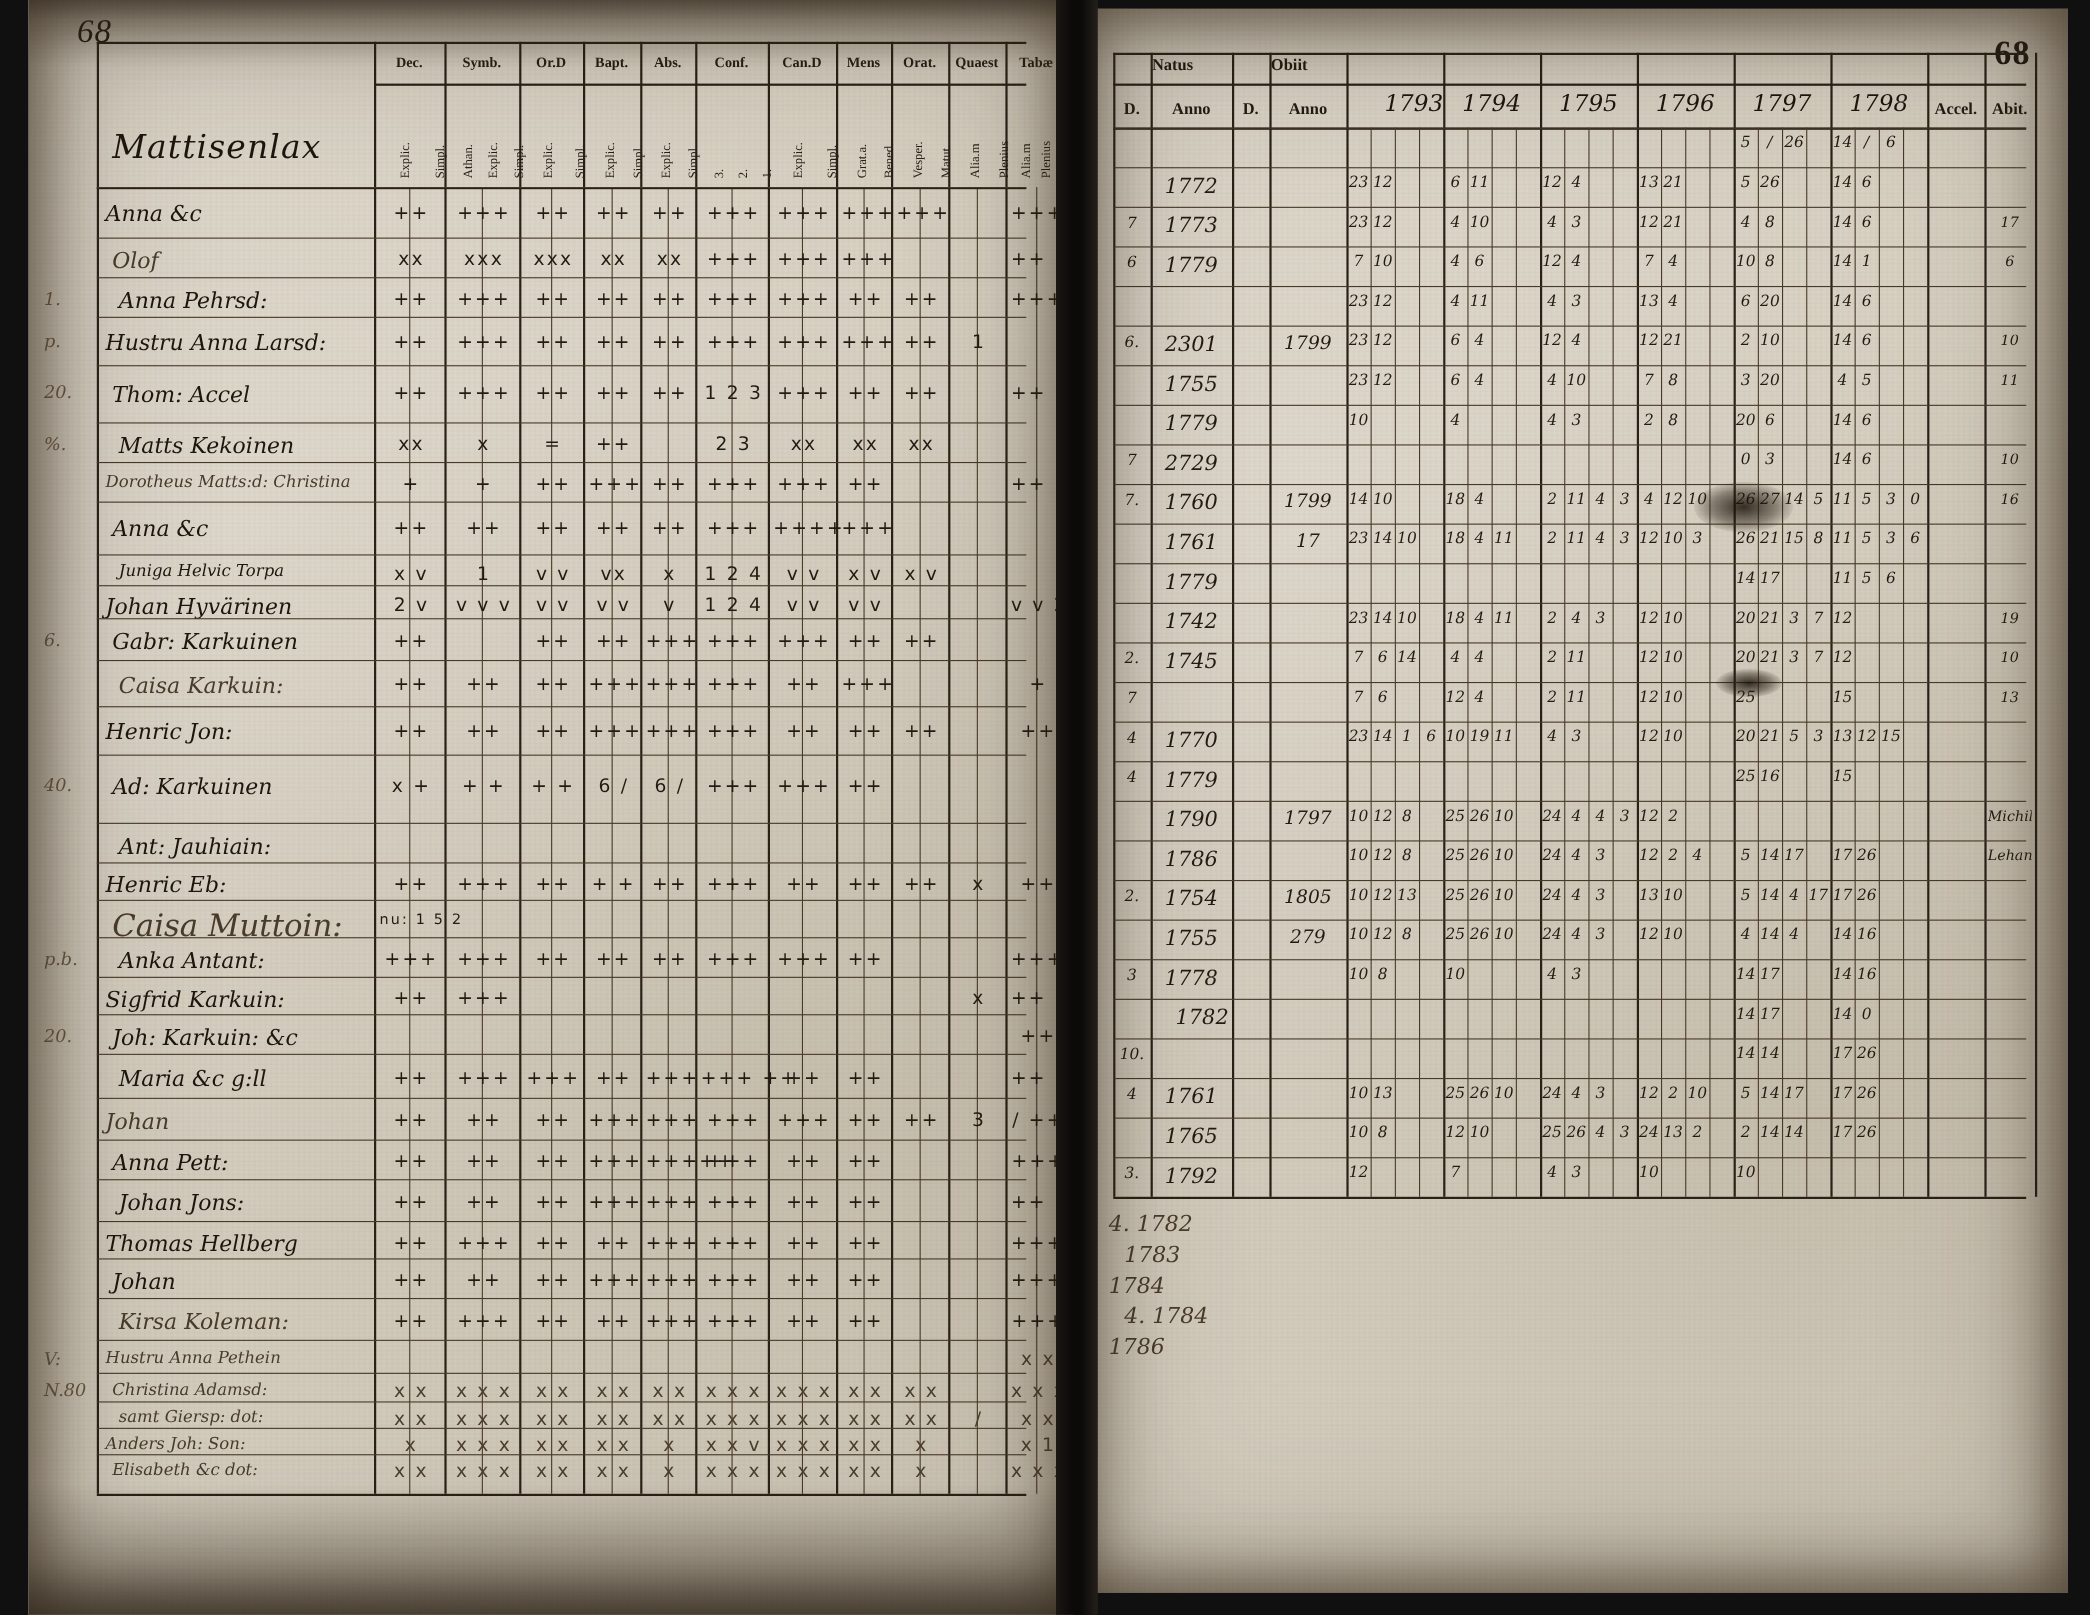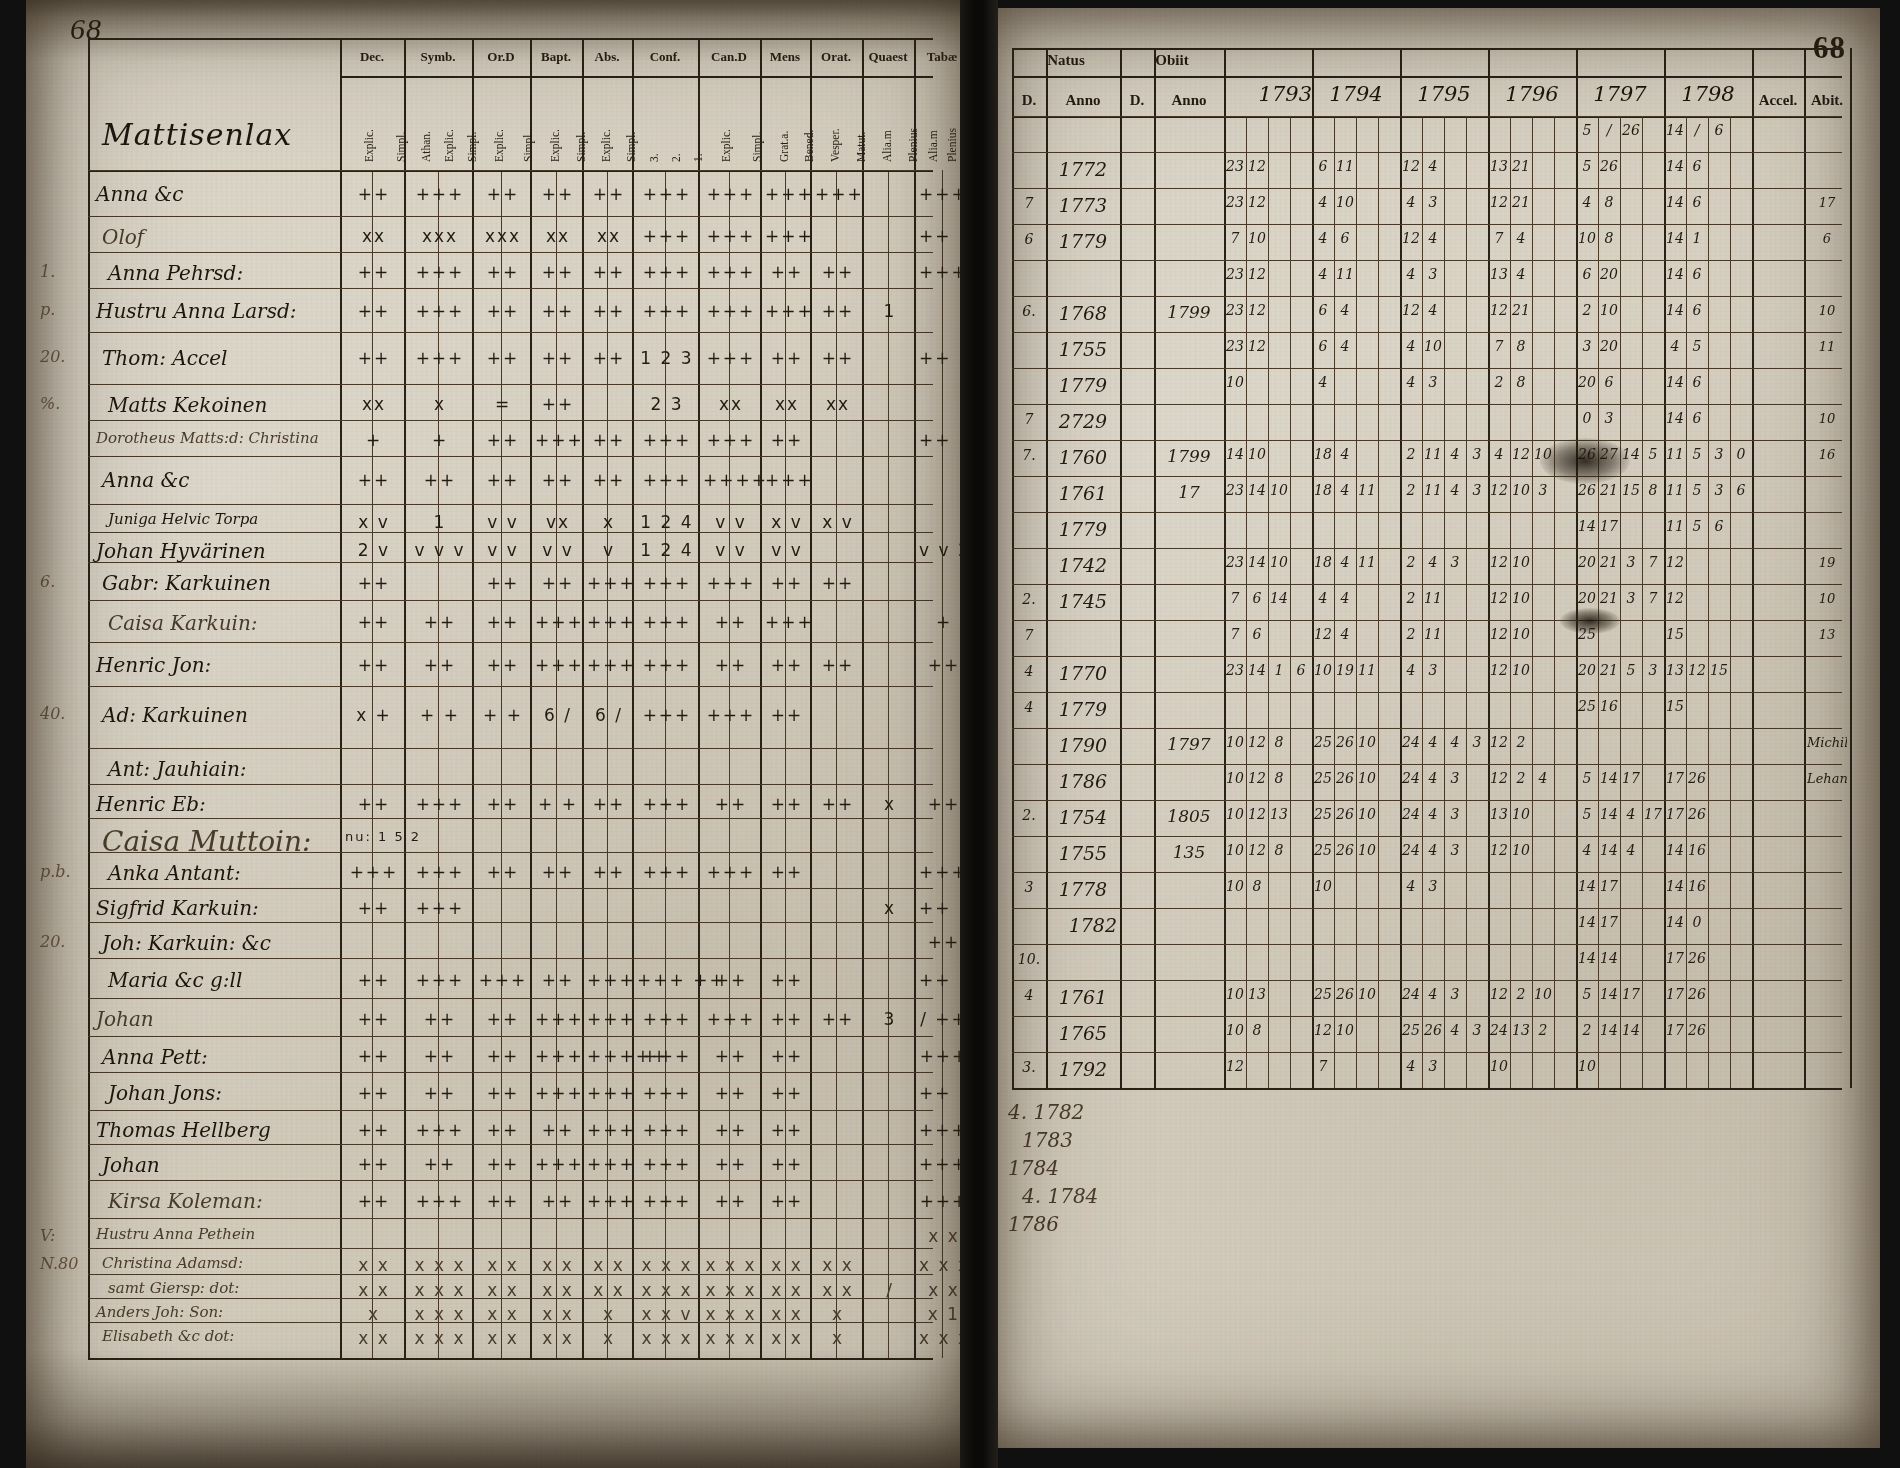--- a/index.html
+++ b/index.html
@@ -728,21 +728,21 @@
         <div class="num" style="left: 388px; top: 219.2px; width: 22px; text-align: center; font-size: 14px;">4</div>
         <div class="num" style="left: 410px; top: 219.2px; width: 22px; text-align: center; font-size: 14px;">3</div>
         <div class="num" style="left: 476px; top: 219.2px; width: 22px; text-align: center; font-size: 14px;">13</div>
         <div class="num" style="left: 498px; top: 219.2px; width: 22px; text-align: center; font-size: 14px;">4</div>
         <div class="num" style="left: 564px; top: 219.2px; width: 22px; text-align: center; font-size: 14px;">6</div>
         <div class="num" style="left: 586px; top: 219.2px; width: 22px; text-align: center; font-size: 14px;">20</div>
         <div class="num" style="left: 652px; top: 219.2px; width: 22px; text-align: center; font-size: 14px;">14</div>
         <div class="num" style="left: 674px; top: 219.2px; width: 22px; text-align: center; font-size: 14px;">6</div>
         <div class="hline thin" style="left: 0px; top: 248px; width: 830px;"></div>
         <div class="num" style="left: 3px; top: 255.92px; width: 28px; text-align: center; font-size: 14px; white-space: nowrap; overflow: hidden;">6.</div>
-        <div class="num" style="left: 37px; top: 255.92px; width: 68px; text-align: center; font-size: 19px; white-space: nowrap; overflow: hidden;">1768</div>
+        <div class="num" style="left: 37px; top: 255.92px; width: 68px; text-align: center; font-size: 19px; white-space: nowrap; overflow: hidden;">2301</div>
         <div class="num" style="left: 145px; top: 255.92px; width: 64px; text-align: center; font-size: 17px; white-space: nowrap; overflow: hidden;">1799</div>
         <div class="num" style="left: 212px; top: 255.2px; width: 22px; text-align: center; font-size: 14px;">23</div>
         <div class="num" style="left: 234px; top: 255.2px; width: 22px; text-align: center; font-size: 14px;">12</div>
         <div class="num" style="left: 300px; top: 255.2px; width: 22px; text-align: center; font-size: 14px;">6</div>
         <div class="num" style="left: 322px; top: 255.2px; width: 22px; text-align: center; font-size: 14px;">4</div>
         <div class="num" style="left: 388px; top: 255.2px; width: 22px; text-align: center; font-size: 14px;">12</div>
         <div class="num" style="left: 410px; top: 255.2px; width: 22px; text-align: center; font-size: 14px;">4</div>
         <div class="num" style="left: 476px; top: 255.2px; width: 22px; text-align: center; font-size: 14px;">12</div>
         <div class="num" style="left: 498px; top: 255.2px; width: 22px; text-align: center; font-size: 14px;">21</div>
         <div class="num" style="left: 564px; top: 255.2px; width: 22px; text-align: center; font-size: 14px;">2</div>
@@ -969,21 +969,21 @@
         <div class="num" style="left: 476px; top: 759.2px; width: 22px; text-align: center; font-size: 14px;">13</div>
         <div class="num" style="left: 498px; top: 759.2px; width: 22px; text-align: center; font-size: 14px;">10</div>
         <div class="num" style="left: 564px; top: 759.2px; width: 22px; text-align: center; font-size: 14px;">5</div>
         <div class="num" style="left: 586px; top: 759.2px; width: 22px; text-align: center; font-size: 14px;">14</div>
         <div class="num" style="left: 608px; top: 759.2px; width: 22px; text-align: center; font-size: 14px;">4</div>
         <div class="num" style="left: 630px; top: 759.2px; width: 22px; text-align: center; font-size: 14px;">17</div>
         <div class="num" style="left: 652px; top: 759.2px; width: 22px; text-align: center; font-size: 14px;">17</div>
         <div class="num" style="left: 674px; top: 759.2px; width: 22px; text-align: center; font-size: 14px;">26</div>
         <div class="hline thin" style="left: 0px; top: 788px; width: 830px;"></div>
         <div class="num" style="left: 37px; top: 795.92px; width: 68px; text-align: center; font-size: 19px; white-space: nowrap; overflow: hidden;">1755</div>
-        <div class="num" style="left: 145px; top: 795.92px; width: 64px; text-align: center; font-size: 17px; white-space: nowrap; overflow: hidden;">135</div>
+        <div class="num" style="left: 145px; top: 795.92px; width: 64px; text-align: center; font-size: 17px; white-space: nowrap; overflow: hidden;">279</div>
         <div class="num" style="left: 212px; top: 795.2px; width: 22px; text-align: center; font-size: 14px;">10</div>
         <div class="num" style="left: 234px; top: 795.2px; width: 22px; text-align: center; font-size: 14px;">12</div>
         <div class="num" style="left: 256px; top: 795.2px; width: 22px; text-align: center; font-size: 14px;">8</div>
         <div class="num" style="left: 300px; top: 795.2px; width: 22px; text-align: center; font-size: 14px;">25</div>
         <div class="num" style="left: 322px; top: 795.2px; width: 22px; text-align: center; font-size: 14px;">26</div>
         <div class="num" style="left: 344px; top: 795.2px; width: 22px; text-align: center; font-size: 14px;">10</div>
         <div class="num" style="left: 388px; top: 795.2px; width: 22px; text-align: center; font-size: 14px;">24</div>
         <div class="num" style="left: 410px; top: 795.2px; width: 22px; text-align: center; font-size: 14px;">4</div>
         <div class="num" style="left: 432px; top: 795.2px; width: 22px; text-align: center; font-size: 14px;">3</div>
         <div class="num" style="left: 476px; top: 795.2px; width: 22px; text-align: center; font-size: 14px;">12</div>

